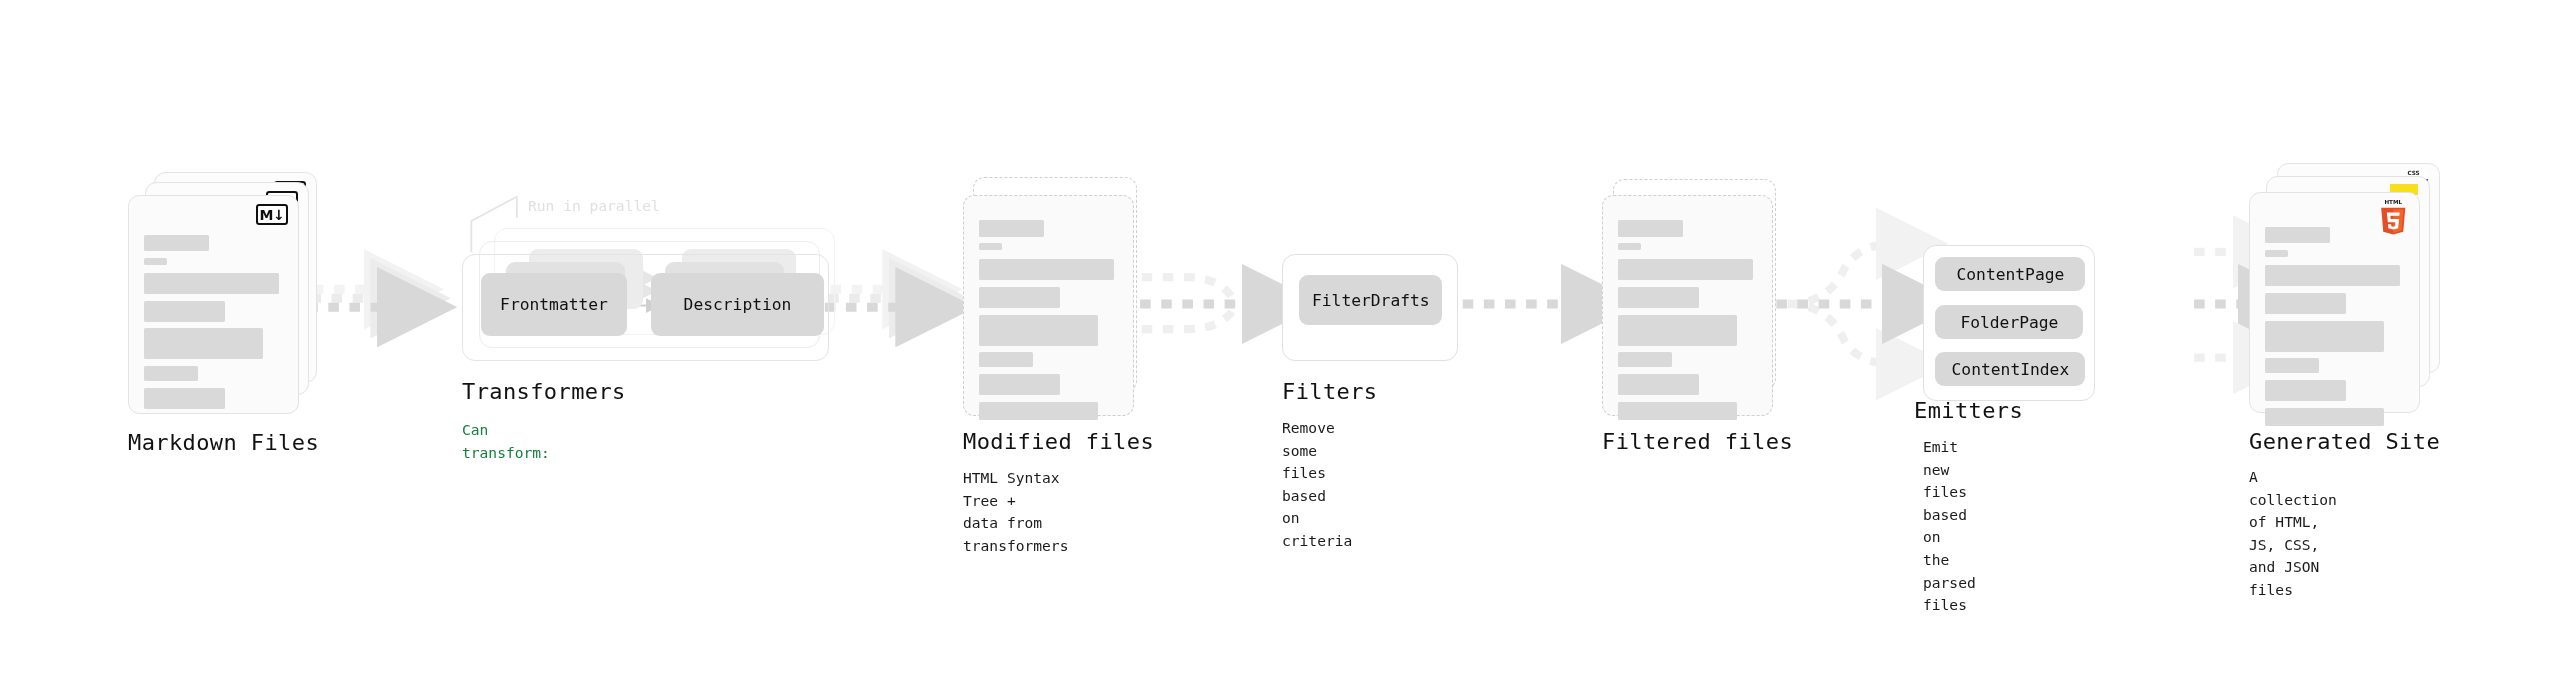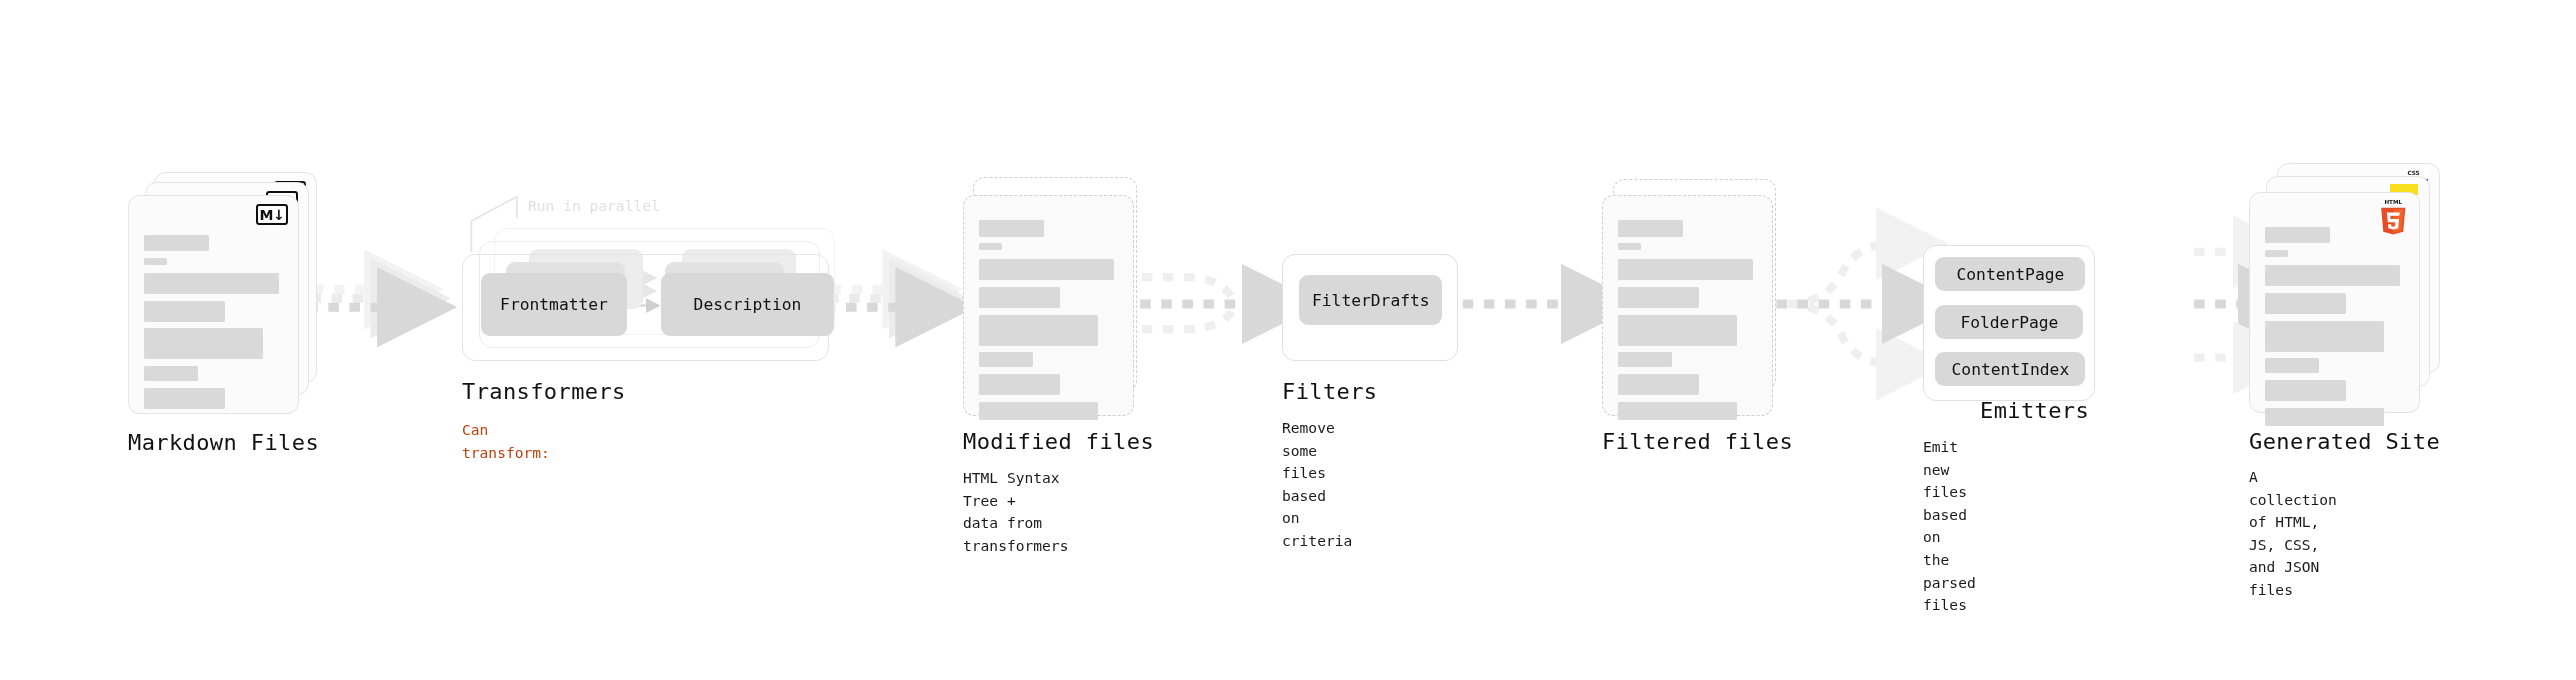--- a/index.html
+++ b/index.html
@@ -84,21 +84,21 @@
   .subtitle {
     position: absolute;
     font-size: 14.6px;
     color: #1a1a1a;
     line-height: 1.55;
     white-space: pre-line;
     font-family: "DejaVu Sans Mono", "Liberation Mono", monospace;
   }
   .bullets {
     position: absolute;
-    font-size: 14.6px; color:#c2410c; line-height:1.6;
+    font-size: 14.6px; color:#15803d; line-height:1.6;
     font-family: "DejaVu Sans Mono", "Liberation Mono", monospace;
   }
   .bullets .lead { display:block; }
   .bullets ul { list-style:none; margin:0; padding:0; }
   .bullets li { white-space: nowrap; }
   .bullets li::before { content:"• "; }
 
   .parallel-label {
     position:absolute;
     font-size: 14.6px;
@@ -211,21 +211,21 @@
       <div class="chip l2" style="position:absolute; left:187px; top:19.5px; width:114px; height:60px;"></div>
     </div>
 
     <div class="group l1" style="left:479px; top:241px; width:341px; height:107px;">
       <div class="chip l1" style="position:absolute; left:26px; top:19.5px; width:119px; height:60px;"></div>
       <div class="chip l1" style="position:absolute; left:185px; top:19.5px; width:119px; height:60px;"></div>
     </div>
 
     <div class="group" style="left:462px; top:254px; width:367px; height:107px;">
       <div class="chip" style="position:absolute; left:18px; top:18px; width:146px; height:63px;">Frontmatter</div>
-      <div class="chip" style="position:absolute; left:198px; top:18px; width:173px; height:63px;">Description</div>
+      <div class="chip" style="position:absolute; left:188px; top:18px; width:173px; height:63px;">Description</div>
     </div>
 
     <div class="title" style="left:462px; top:379px;">Transformers</div>
 
     <div class="bullets" style="left:462px; top:418px;">
       <span class="lead">Can transform:</span>
     </div>
   </div>
 
   <div class="node">
@@ -276,21 +276,21 @@
     <div class="title" style="left:1602px; top:429px;">Filtered files</div>
   </div>
 
   <div class="node">
     <div class="group solidbg" style="left:1923px; top:224px; width:172px; height:156px;margin-top:21px;">
       <div class="chip" style="position:absolute; left:11.4px; top:11.4px; width:150px; height:34px;">ContentPage</div>
       <div class="chip" style="position:absolute; left:11.4px; top:59px; width:148px; height:34px;">FolderPage</div>
       <div class="chip" style="position:absolute; left:11.4px; top:106px; width:150px; height:34px;">ContentIndex</div>
     </div>
 
-    <div class="title" style="left:1980px; top:398px;">Emitters</div>
+    <div class="title" style="left:1914px; top:398px;">Emitters</div>
     <div class="subtitle" style="left:1923px; top:436px;">Emit new files based on
 the parsed files</div>
   </div>
 
   <div class="node">
 
     <div class="filecard ghost" style="left:2277px; top:163px; width:163px; height:210px;">
       <div class="badge cssbadge" style="right:11.4px; top:6.5px;">
         <span class="txt">CSS</span>
         <span class="bar"></span>

